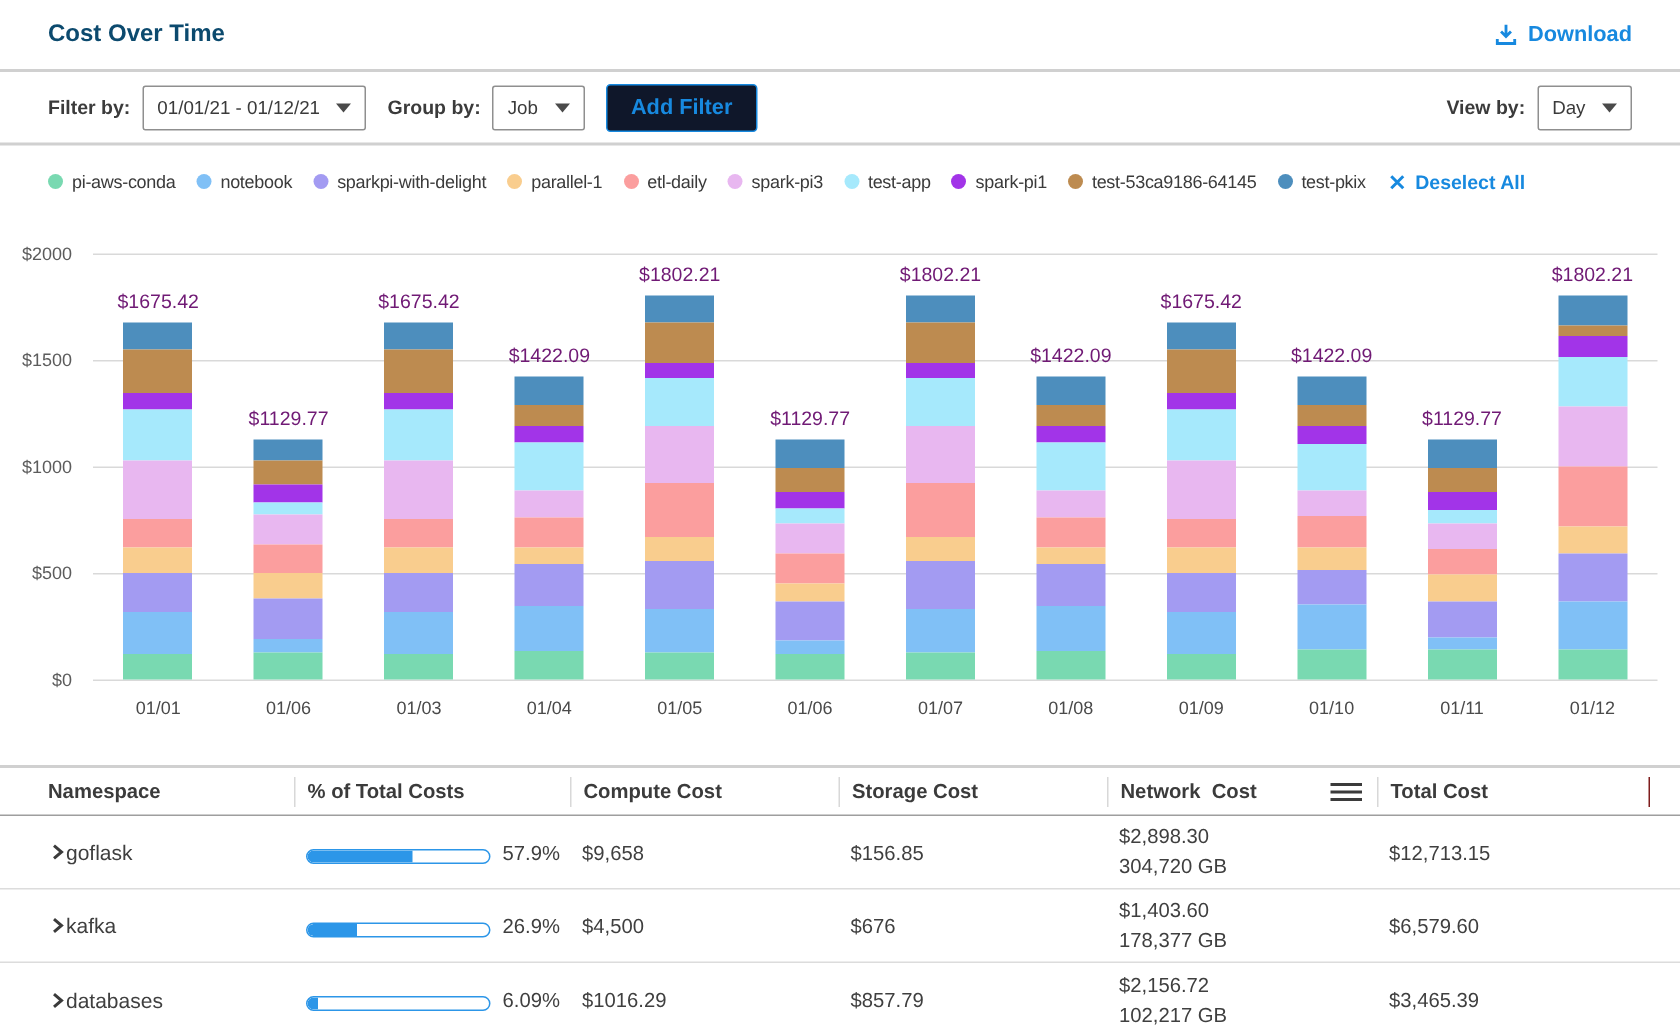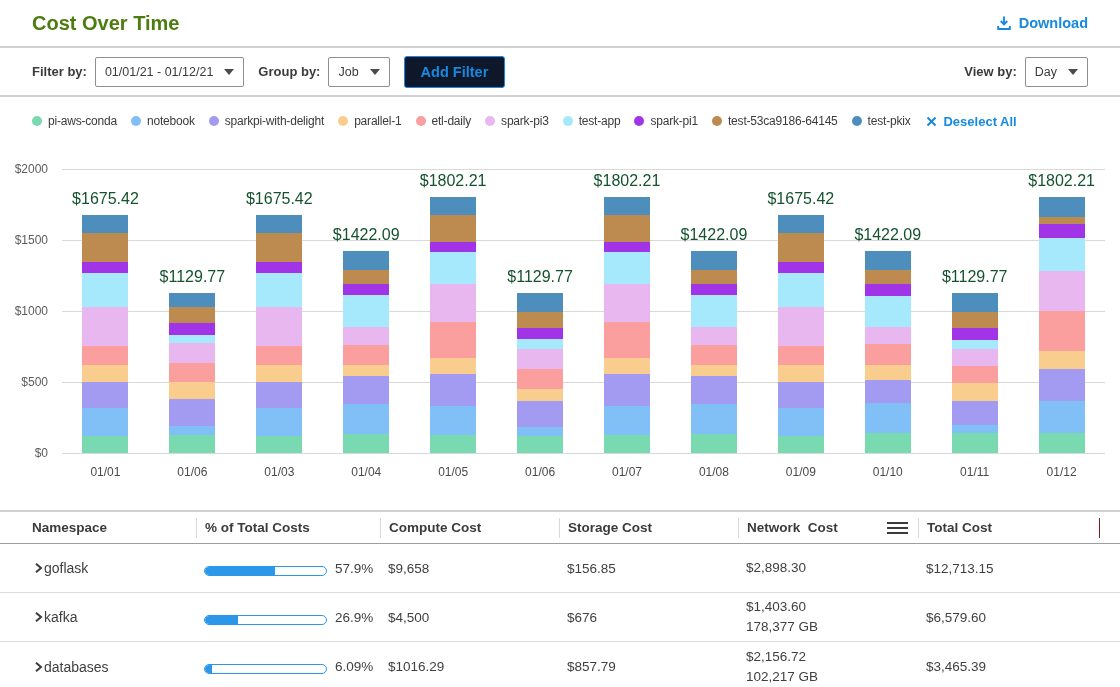--- a/index.html
+++ b/index.html
@@ -1,19 +1,19 @@
 <!DOCTYPE html>
 <html><head>
 <meta charset="utf-8">
 <style>
   * { box-sizing: border-box; margin: 0; padding: 0; }
   body { width:1120px; height:687px; background:#fff; font-family:"Liberation Sans", sans-serif; color:#3b3b3b; overflow:hidden; }
   
   .header { height:48px; display:flex; align-items:center; justify-content:space-between; padding:0 32px; border-bottom:2px solid #d0d0d0; }
-  .title { font-size:20px; font-weight:bold; color:#4d7c0f; }
+  .title { font-size:16px; font-weight:bold; color:#0c4a6e; }
   .download { display:flex; align-items:center; gap:7px; color:#1789df; font-weight:bold; font-size:14.5px; cursor:pointer; }
   
   .filterbar { height:49px; display:flex; align-items:center; padding:0 32px; border-bottom:2px solid #d0d0d0; }
   .flabel { font-weight:bold; font-size:13px; margin-right:8px; white-space:nowrap; }
   .select { height:30px; border:1px solid #8f8f8f; border-radius:2px; background:#fff; display:flex; align-items:center; gap:11px; padding:0 9px; font-size:12.5px; color:#3b3b3b; cursor:pointer; white-space:nowrap; }
   .caret { width:0; height:0; border-left:5px solid transparent; border-right:5px solid transparent; border-top:6px solid #4a4a4a; flex:none; }
   .gap24 { width:14px; flex:none; }
   .add-filter { height:32px; margin-left:14px; padding:0 16px; background:#0f172a; border:1.5px solid #1789df; border-radius:3px; color:#1789df; font-weight:bold; font-size:14.5px; font-family:inherit; cursor:pointer; white-space:nowrap; }
   .spacer { flex:1; }
   
@@ -23,21 +23,21 @@
   .deselect-all { display:flex; align-items:center; gap:6px; color:#1789df; font-weight:bold; font-size:13px; margin-left:2px; cursor:pointer; white-space:nowrap; }
   
   .chart-wrap { position:relative; height:381px; }
   .plot { position:absolute; left:62px; right:15px; top:40px; height:284px; }
   .gridline { position:absolute; left:0; right:0; height:1px; background:#d9d9d9; }
   .ytick { position:absolute; left:0; width:48px; text-align:right; font-size:12px; color:#5c5c5c; line-height:16px; }
   .bars { position:absolute; left:0; right:0; top:0; bottom:0; display:flex; }
   .slot { flex:1; position:relative; }
   .bar { position:absolute; bottom:0; left:50%; transform:translateX(-50%); width:46px; display:flex; flex-direction:column-reverse; }
   .seg { width:100%; }
-  .bar-label { position:absolute; bottom:100%; margin-bottom:7px; left:50%; transform:translateX(-50%); white-space:nowrap; font-size:16px; color:#14532d;margin-top:46px; }
+  .bar-label { position:absolute; bottom:100%; margin-bottom:7px; left:50%; transform:translateX(-50%); white-space:nowrap; font-size:13px; color:#701a75;margin-top:46px; }
   .xlabels { position:absolute; left:62px; right:15px; top:336px; display:flex; }
   .xlabel { flex:1; text-align:center; font-size:12px; color:#4a4a4a; }
   
   .cost-table { border-top:2px solid #d0d0d0; }
   .thead { display:grid; grid-template-columns:196px 184px 179px 179px 180px 182px; height:32px; align-items:center; border-bottom:1px solid #9e9e9e; }
   .th { font-weight:bold; font-size:13.5px; padding-left:8px; height:20px; line-height:20px; border-left:1px solid #d8d8d8; white-space:pre; display:flex; align-items:center; justify-content:space-between; }
   .th:first-child { padding-left:32px; border-left:none; }
   .th:last-child { border-right:1px solid #7f1d1d; }
   .burger { display:inline-block; margin-right:10px; cursor:pointer; }
   .burger span { display:block; width:21px; height:2px; background:#3b3b3b; margin:3px 0; }
@@ -374,20 +374,21 @@
         <div class="td td-pct">
           <span class="pill">
             <span class="pill-fill" style="width: 57.9%;"></span>
           </span>
           <span>57.9%</span>
         </div>
         <div class="td">$9,658</div>
         <div class="td">$156.85</div>
         <div class="td td-net">
           <div>$2,898.30</div>
+          <div>304,720 GB</div>
         </div>
         <div class="td">$12,713.15</div>
       </div>
       <div class="tr">
         <div class="td td-ns">
           <svg width="12" height="12" viewBox="0 0 12 12">
             <path d="M4 1.8 L9 6 L4 10.2" stroke="#3b3b3b" stroke-width="2" fill="none"></path>
           </svg>
           <span>kafka</span>
         </div>

